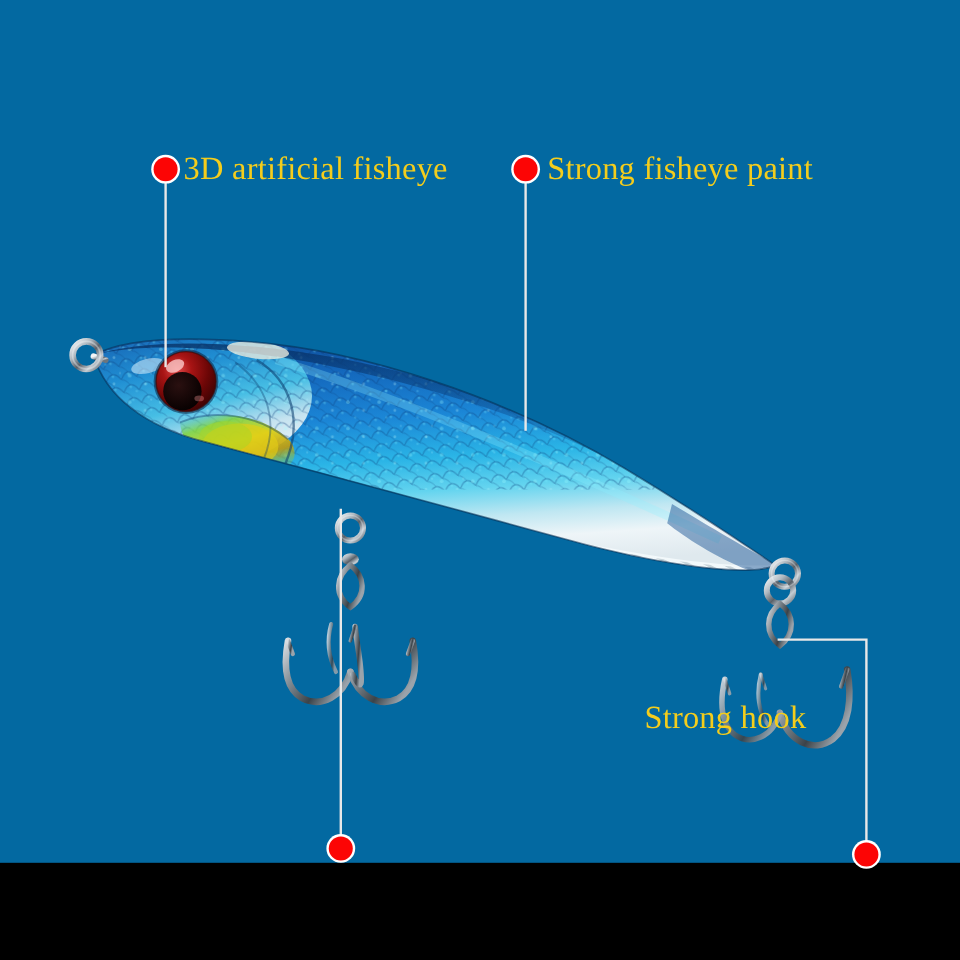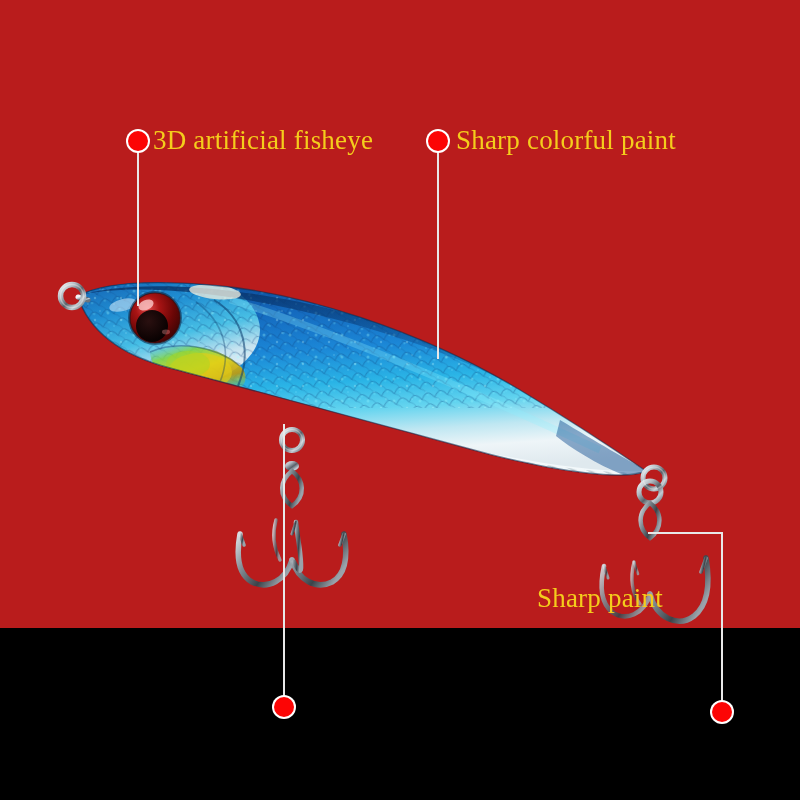--- a/index.html
+++ b/index.html
@@ -9,22 +9,22 @@
   }
   body {
     width: 800px;
     height: 800px;
     overflow: hidden;
     font-family: "Liberation Serif", "DejaVu Serif", serif;
   }
   #stage {
     position: relative;
     width: 800px;
-    height: 628px;
-    background: #b91c1c;
+    height: 719px;
+    background: #0369a1;
   }
   #artwork {
     position: absolute;
     left: 0; top: 0;
     width: 800px;
     height: 800px;
   }
   .callout-label {
     position: absolute;
     color: #f4cd1c;
@@ -261,16 +261,16 @@
       <polyline points="648,533 722,533 722,701"></polyline>
     </g>
   </svg>
 
   <div class="dot dot-3d"></div>
   <div class="dot dot-paint"></div>
   <div class="dot dot-weight"></div>
   <div class="dot dot-hook"></div>
 
   <div class="callout-label label-3d">3D artificial fisheye</div>
-  <div class="callout-label label-paint">Sharp colorful paint</div>
-  <div class="callout-label label-hook">Sharp paint</div>
+  <div class="callout-label label-paint">Strong fisheye paint</div>
+  <div class="callout-label label-hook">Strong hook</div>
 
 </div>
 
 </body></html>

